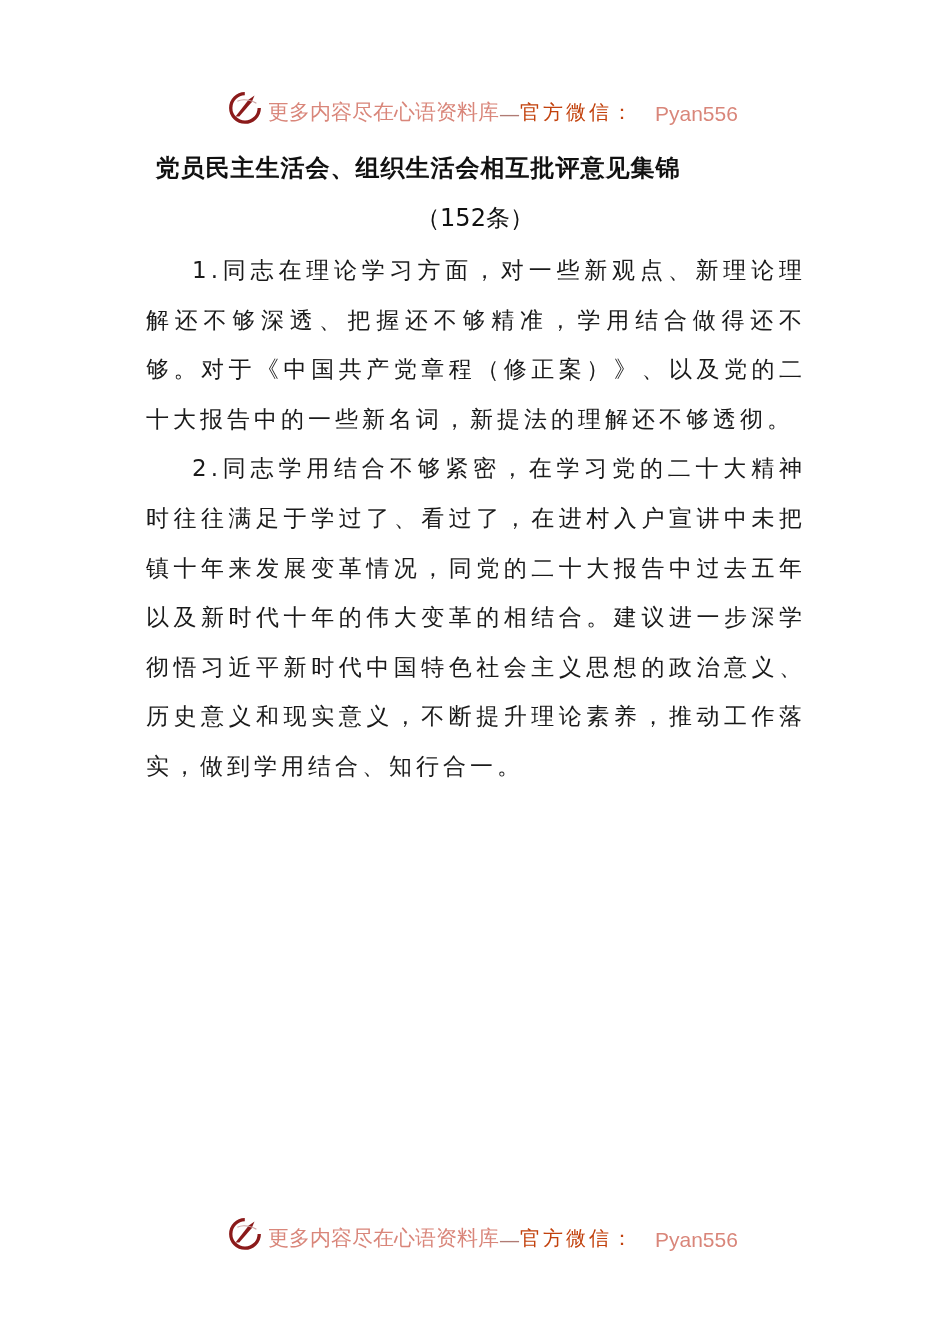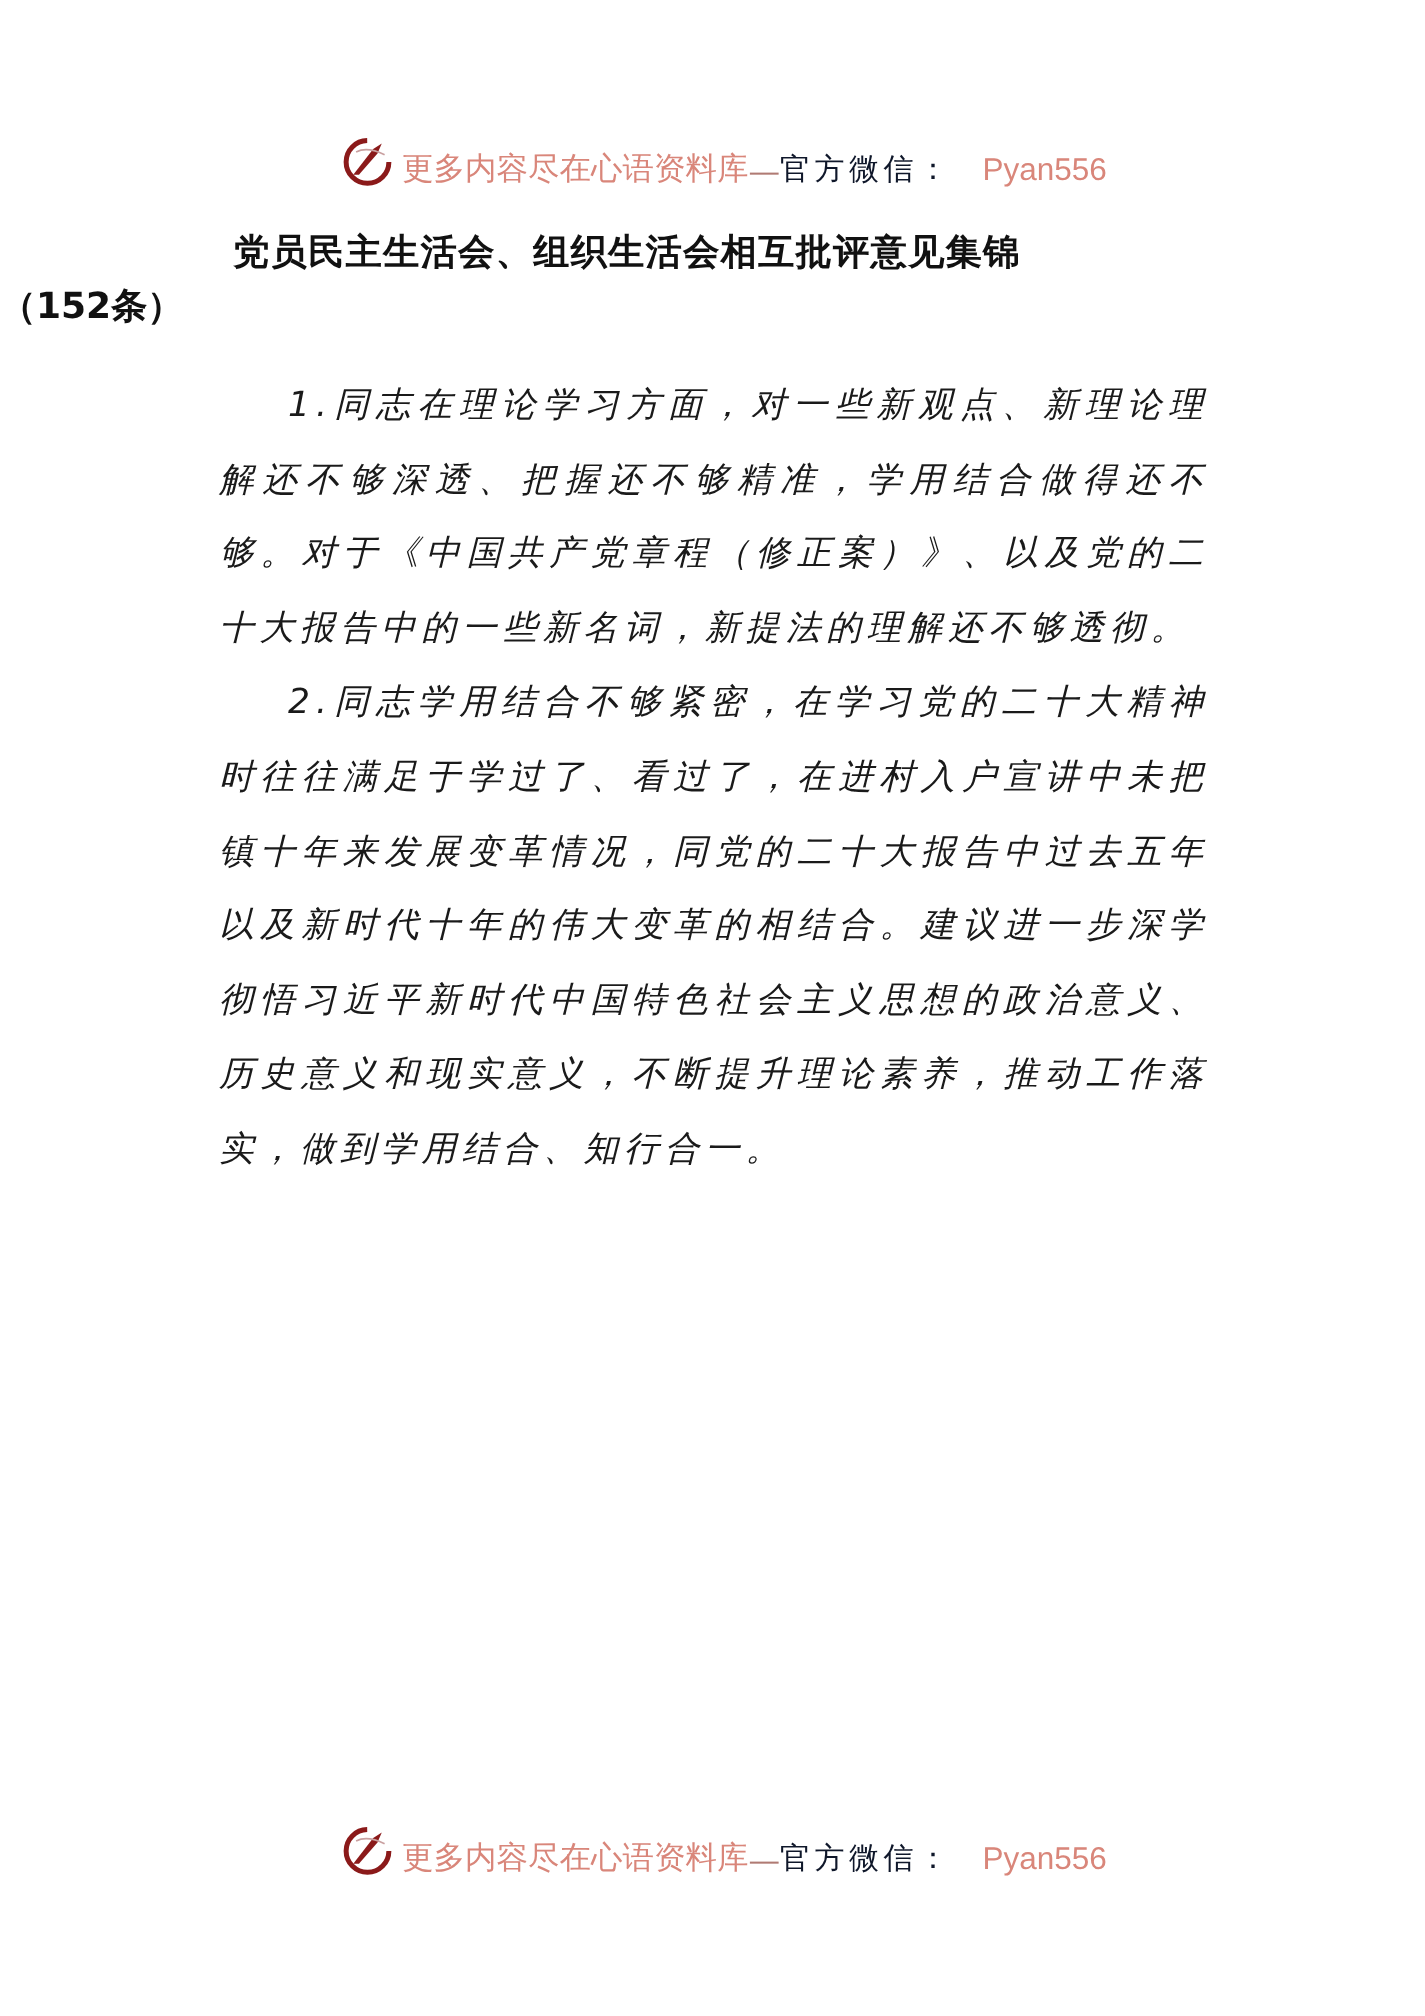--- a/index.html
+++ b/index.html
@@ -3,25 +3,25 @@
   <meta charset="utf-8">
   <style>
     html, body { margin: 0; padding: 0; background: #ffffff; }
     body { width: 950px; height: 1344px; position: relative; overflow: hidden; font-family: "DejaVu Serif", serif; color: #111; }
     .watermark { position: absolute; left: 226px; height: 44px; display: flex; align-items: flex-end; white-space: nowrap; }
     .watermark.top { top: 82px; }
     .watermark.bottom { top: 1208px; }
     .wm-logo { width: 38px; height: 38px; margin-right: 4px; }
     .wm-red { color: #d9867a; font-size: 21px; font-family: "DejaVu Serif", serif; letter-spacing: 0px; }
     .wm-dash { color: #b07b74; font-size: 21px; }
-    .wm-gray { color: #0f172a; font-size: 20px; font-family: "DejaVu Serif", serif; letter-spacing: 3px; }
+    .wm-gray { color: #c2410c; font-size: 20px; font-family: "DejaVu Serif", serif; letter-spacing: 3px; }
     .wm-id { color: #d9867a; font-size: 21px; font-family: "Liberation Sans", sans-serif; margin-left: 20px; }
     .title { position: absolute; top: 152px; left: 0; width: 836px; text-align: center; font-size: 24px; font-weight: bold; letter-spacing: 1px; font-family: "DejaVu Sans", sans-serif; }
-    .subtitle { position: absolute; top: 188px; left: 0; width: 950px; font-size: 24px; font-weight: bold; font-family: "DejaVu Sans", sans-serif; }
-    .content { position: absolute; top: 246px; left: 146px; width: 660px; font-style: italic; }
+    .subtitle { position: absolute; top: 202px; left: 0; width: 950px; text-align: center; font-size: 24px; font-weight: normal; font-family: "DejaVu Sans", sans-serif; }
+    .content { position: absolute; top: 246px; left: 146px; width: 660px; }
     .para { font-size: 23px; line-height: 49.6px; text-indent: 46px; text-align: justify; text-align-last: left; letter-spacing: 4px; margin: 0; font-family: "DejaVu Sans", sans-serif; font-weight: normal; color: #1a1a1a; }
   </style>
 </head>
 <body>
 
 <div class="watermark top">
   <svg class="wm-logo" viewBox="0 0 40 40">
     <circle cx="20" cy="21" r="15" fill="none" stroke="#8b1a1a" stroke-width="3.5" stroke-dasharray="70 25"></circle>
     <path d="M10 30 L24 12 L30 8 L27 15 L14 30 Z" fill="#8b1a1a"></path>
     <path d="M12 14 Q20 10 32 16" fill="none" stroke="#c9a0a0" stroke-width="1.2"></path>

